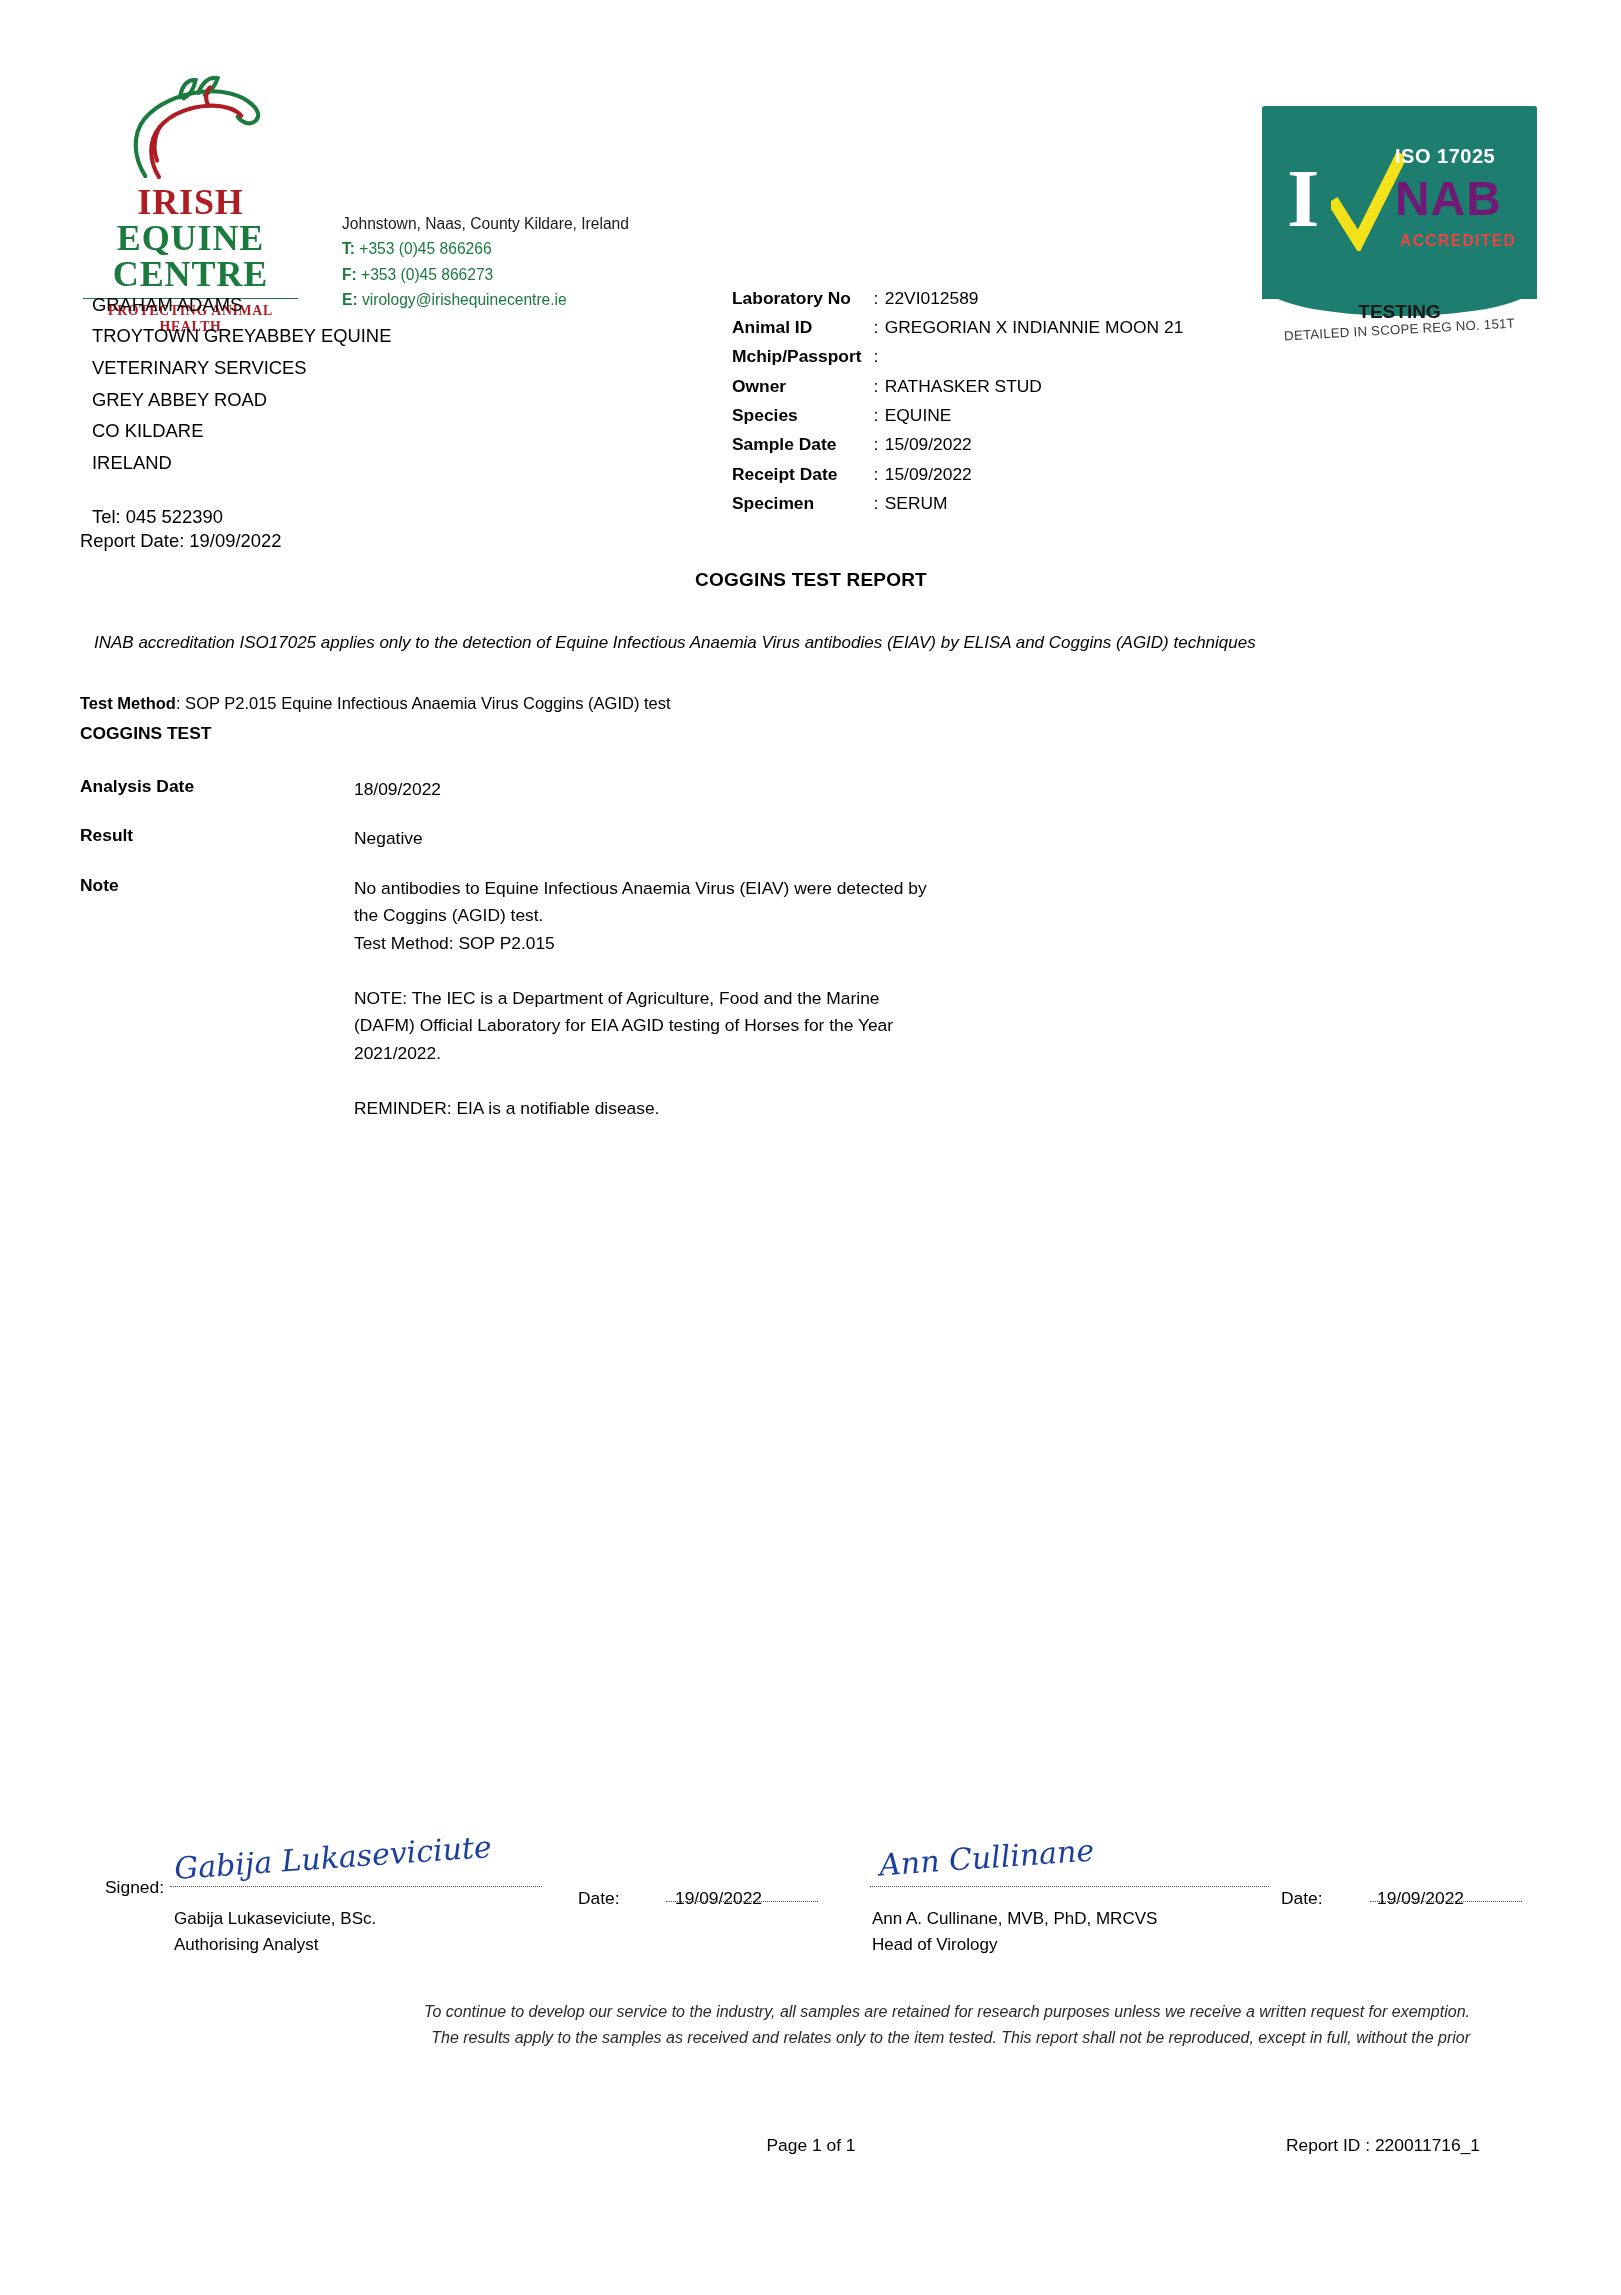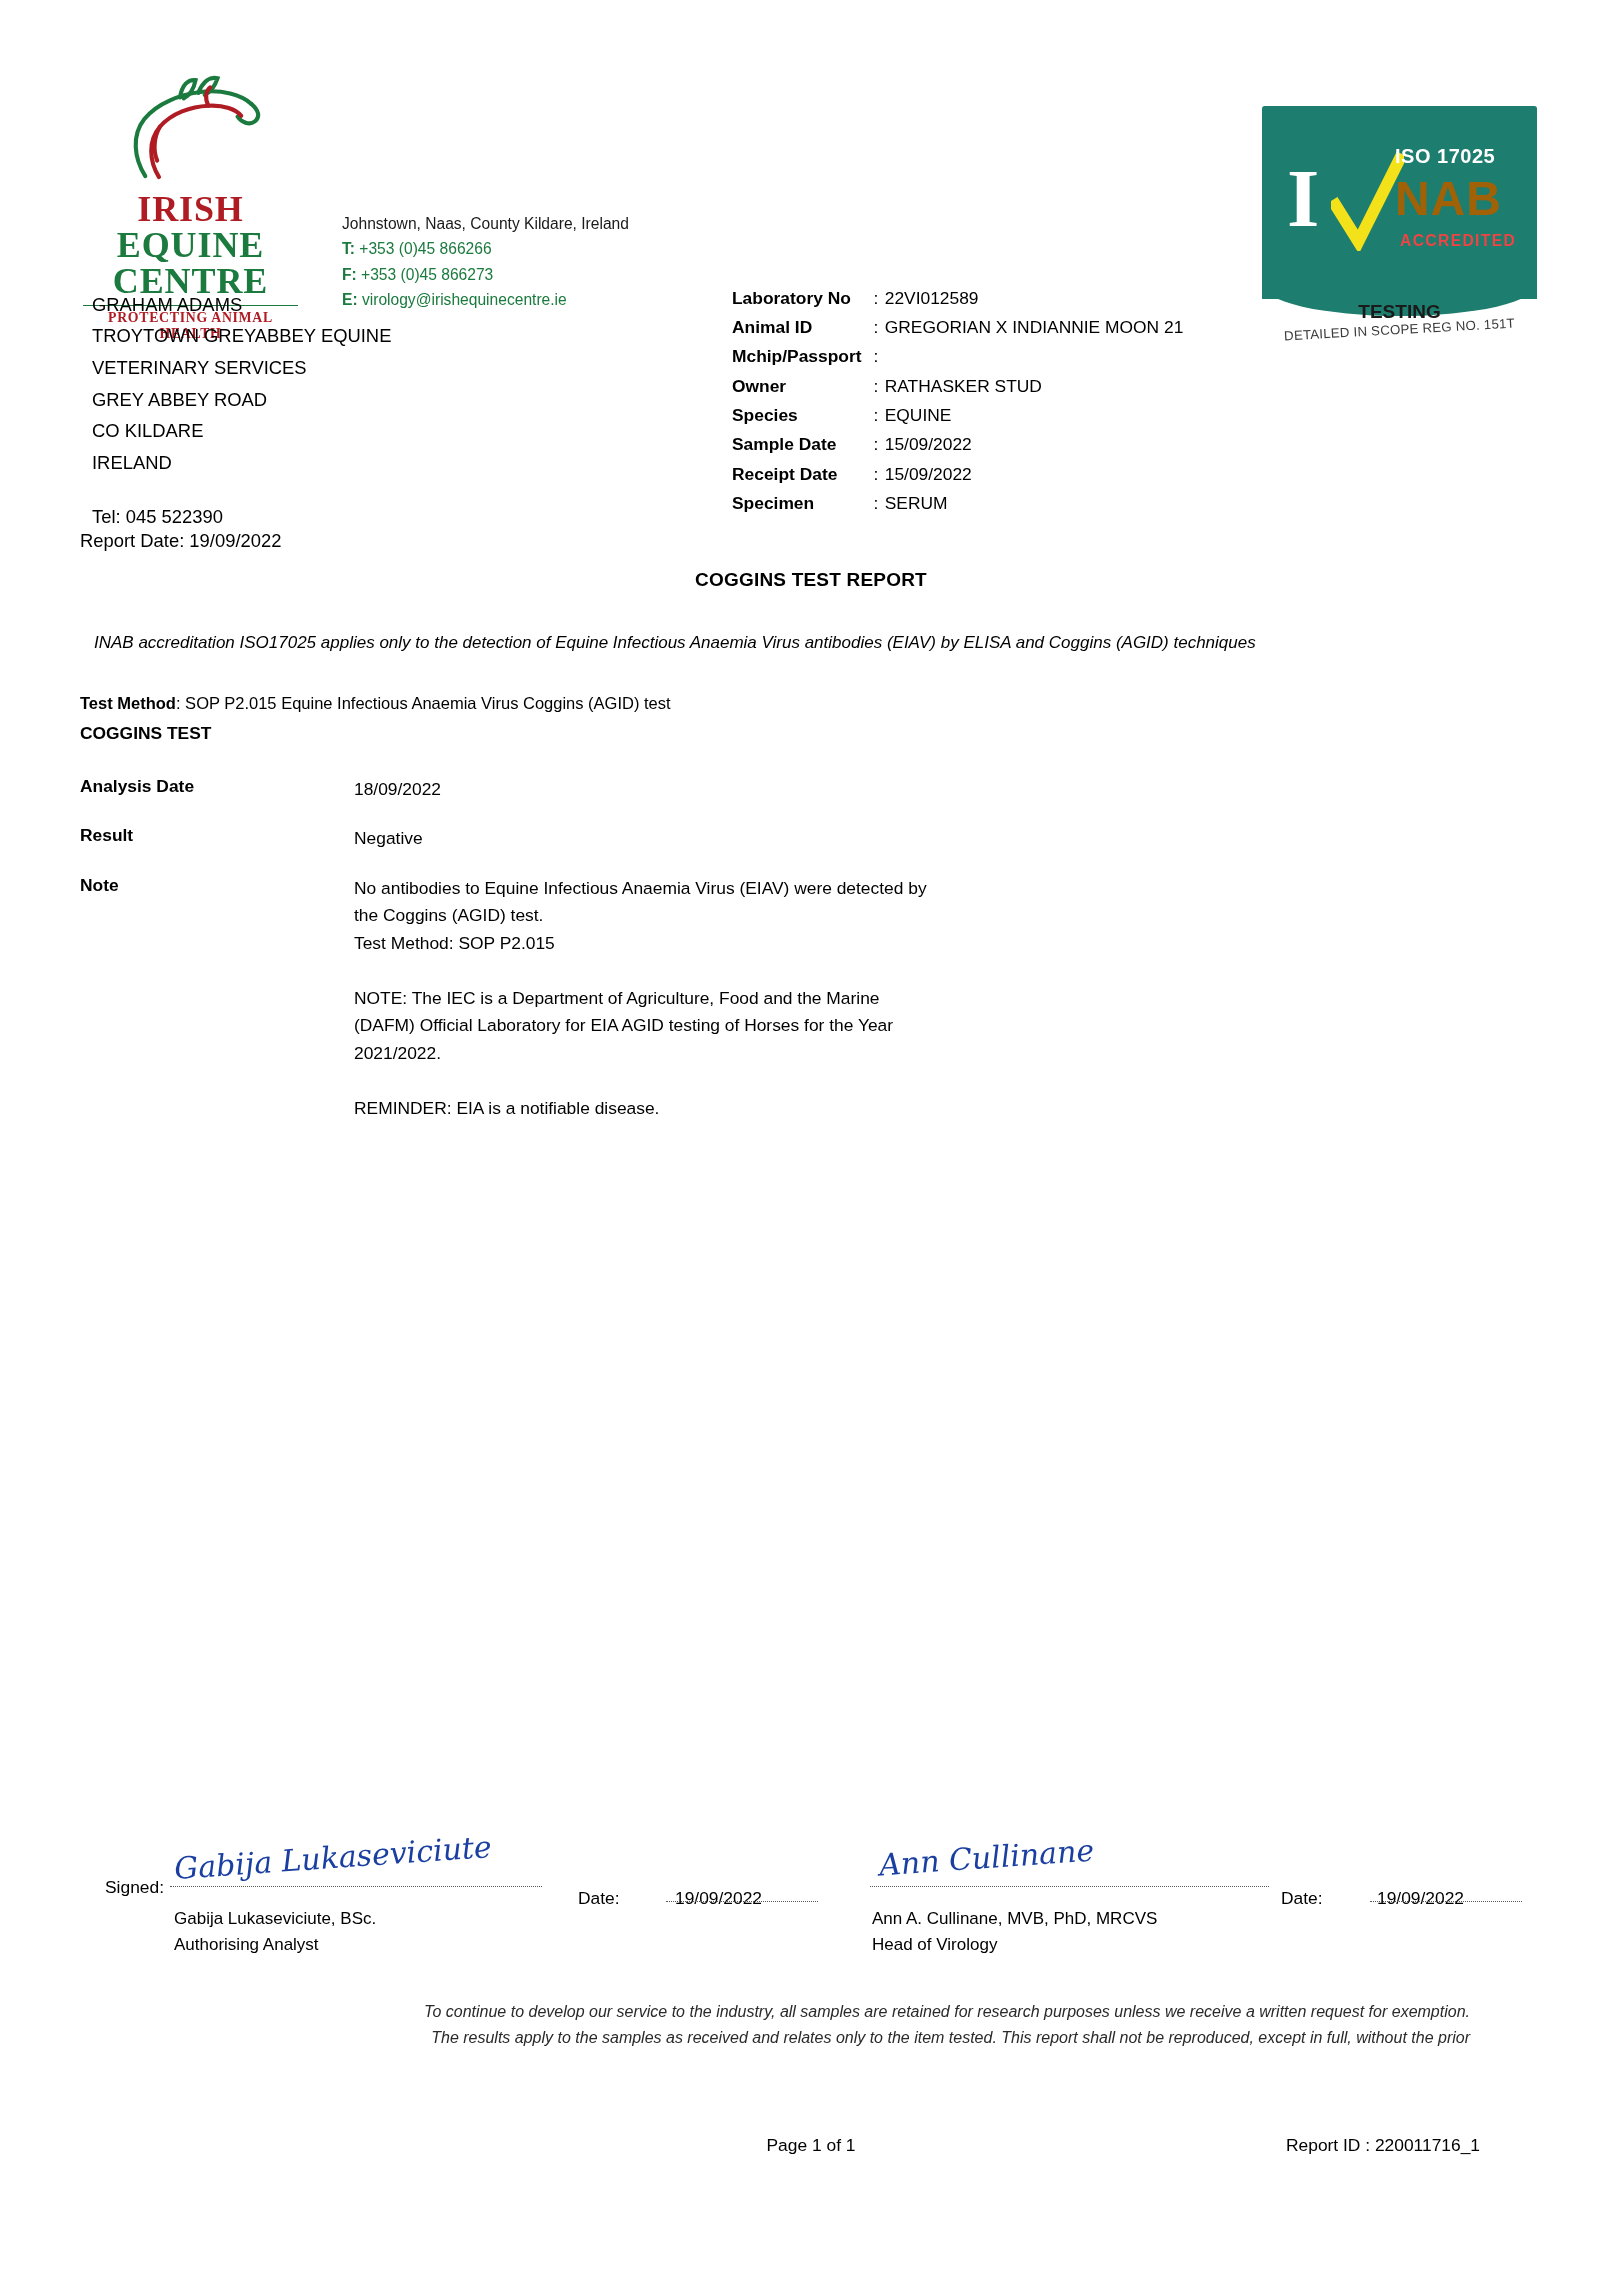--- a/index.html
+++ b/index.html
@@ -40,21 +40,21 @@
     margin: 0 auto;
     position: relative;
   }
   .logo-text {
     font-family: "Liberation Serif", serif;
     font-weight: bold;
     color: #B01C24;
     letter-spacing: 0.9px;
     line-height: 1.0;
   }
-  .logo-irish { font-size: 36px; margin-top: 8px; }
+  .logo-irish { font-size: 36px; margin-top: 1px; }
   .logo-equine { font-size: 36px; color: #1B7A3E; }
   .logo-centre { font-size: 36px; color: #1B7A3E; }
   .logo-rule {
     border-top: 1.8px solid #1B7A3E;
     margin: 5.5px 4.6px 4.6px 4.6px;
   }
   .logo-tag {
     font-family: "Liberation Serif", serif;
     font-size: 13.8px;
     font-weight: bold;
@@ -106,21 +106,21 @@
     font-weight: bold;
     color: #ffffff;
     line-height: 1;
   }
   .inab-nab {
     position: absolute;
     left: 133px; top: 69px;
     font-family: "Liberation Sans", sans-serif;
     font-size: 48px;
     font-weight: bold;
-    color: #a16207;
+    color: #701a75;
     letter-spacing: 0.9px;
     line-height: 1;
   }
   .inab-check {
     position: absolute;
     left: 69px; top: 44px;
     width: 73px;
     height: 101px;
   }
   .inab-iso {

